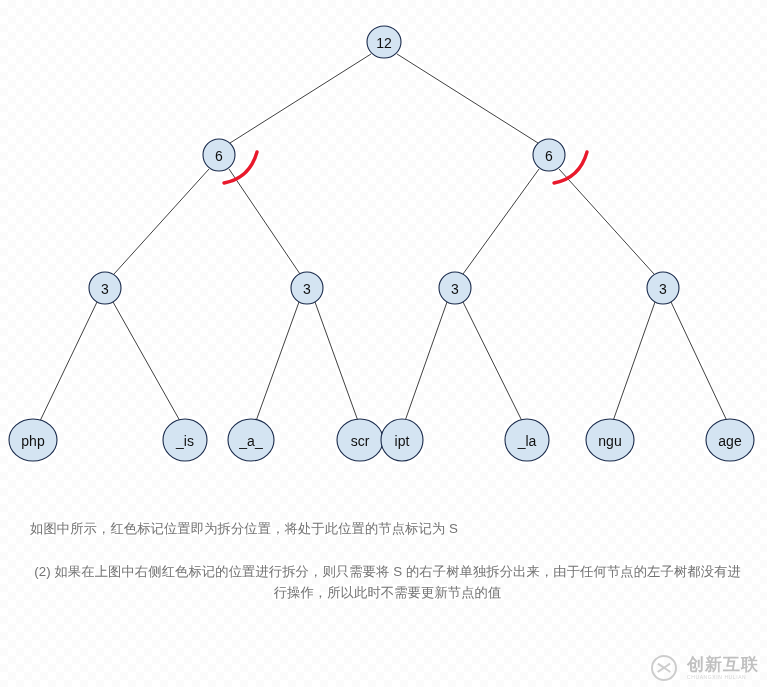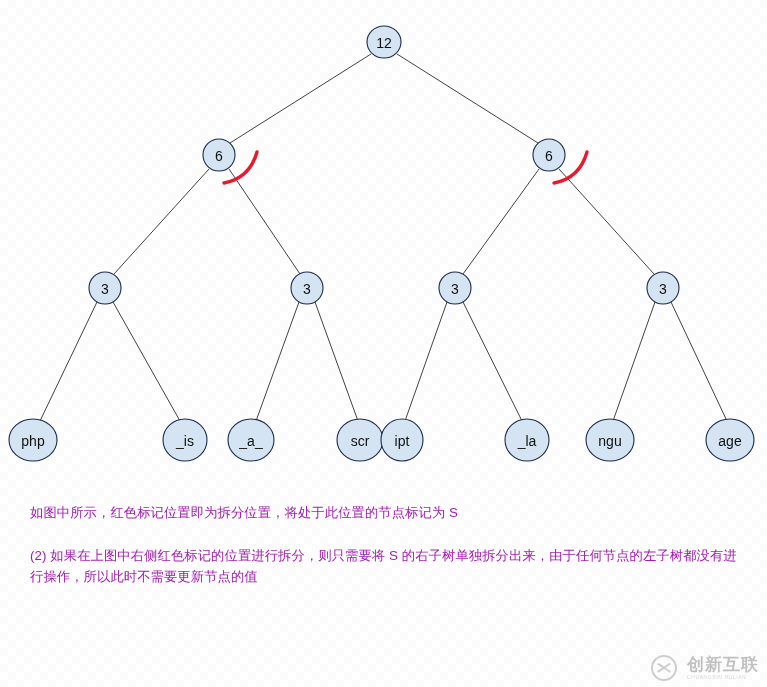--- a/index.html
+++ b/index.html
@@ -32,27 +32,27 @@
 
   #text-block{
     position:absolute;left:0;top:486px;width:767px;height:201px;
     box-sizing:border-box;
     padding:16px 22px 0 30px;
   }
   .para{
     font-family:"Liberation Sans","DejaVu Sans",sans-serif;
     font-size:13.3px;
     line-height:21px;
-    color:#a21caf;
-    margin:0 0 20px 0;
+    color:#737373;
+    margin:16px 0 20px 0;
     letter-spacing:0.1px;
   }
   .para.p1{margin-bottom:22px;}
   .para.p2{margin-bottom:21px;}
-  .para.p3{margin-bottom:0;}
+  .para.p3{margin-bottom:0;text-align:center;}
   #watermark{
     position:absolute;right:8px;bottom:6px;
     display:flex;align-items:center;gap:10px;
     opacity:0.42;
     pointer-events:none;
   }
   #watermark .wm-mark{
     width:26px;height:26px;border-radius:50%;
     border:2.4px solid #8d8d8d;
     position:relative;

